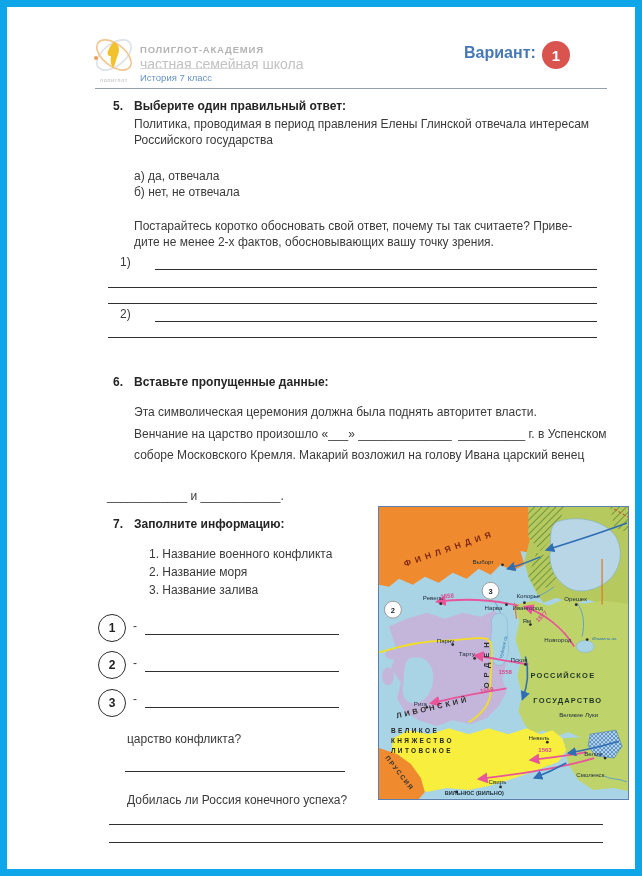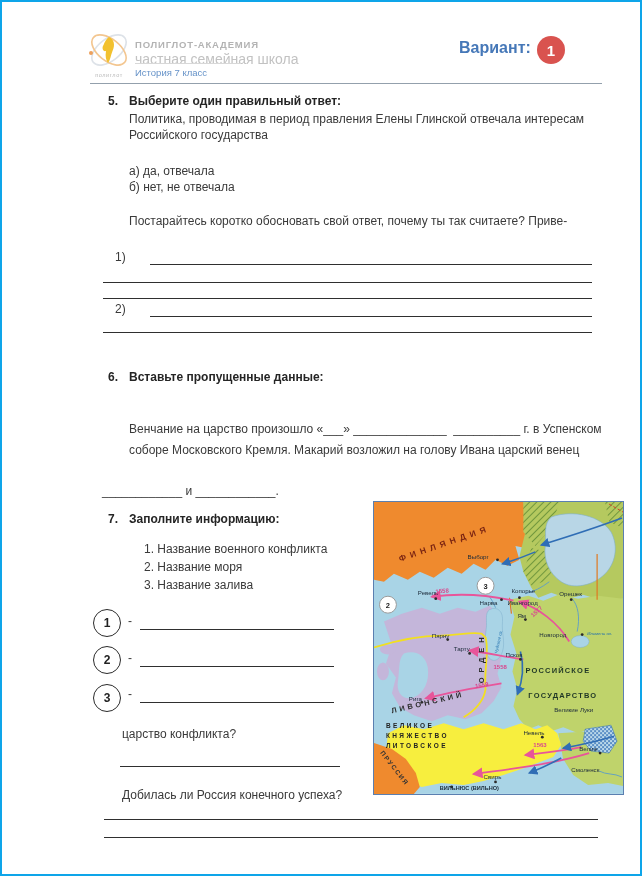--- a/index.html
+++ b/index.html
@@ -1,17 +1,17 @@
 <!DOCTYPE html>
 <html><head>
 <meta charset="utf-8">
 <style>
   html,body{margin:0;padding:0;background:#fff;}
   #page{position:relative;width:642px;height:876px;background:#ffffff;overflow:hidden;
-        border:2px solid #0ea5e9;box-sizing:border-box;
+        border:7px solid #0ea5e9;box-sizing:border-box;
         font-family:"Liberation Sans",sans-serif;color:#333;}
   .t{position:absolute;white-space:pre;font-size:12px;line-height:14px;color:#3a3a3a;}
   .b{font-weight:bold;color:#252525;}
   .line{position:absolute;height:0;border-top:1.3px solid #2f2f2f;}
   .circle-num{position:absolute;width:26px;height:26px;border:1.4px solid #2b2b2b;border-radius:50%;
               display:flex;align-items:center;justify-content:center;font-size:12px;font-weight:bold;color:#222;background:#fff;}
   
   .org-name{position:absolute;left:133px;top:37px;font-size:9.5px;font-weight:bold;letter-spacing:.8px;color:#b3b3b3;}
   .org-sub{position:absolute;left:133px;top:49px;font-size:14px;color:#c2c2c2;}
   .org-div{position:absolute;left:133px;top:61px;width:106px;height:0;border-top:1px solid #d8d8d8;}
@@ -45,30 +45,32 @@
   </div>
   <div class="hrule"></div>
 
   <div class="t b" style="left:106px;top:92px">5.</div>
   <div class="t b" style="left:127px;top:92px">Выберите один правильный ответ:</div>
   <div class="t" style="left:127px;top:110px">Политика, проводимая в период правления Елены Глинской отвечала интересам</div>
   <div class="t" style="left:127px;top:126px">Российского государства</div>
   <div class="t" style="left:127px;top:162px">а) да, отвечала</div>
   <div class="t" style="left:127px;top:178px">б) нет, не отвечала</div>
   <div class="t" style="left:127px;top:212px">Постарайтесь коротко обосновать свой ответ, почему ты так считаете? Приве-</div>
+  <div class="t" style="left:127px;top:228px">дите не менее 2-х фактов, обосновывающих вашу точку зрения.</div>
   <div class="t" style="left:113px;top:248px">1)</div>
   <div class="line" style="left:148px;top:262px;width:442px"></div>
   <div class="line" style="left:101px;top:280px;width:489px"></div>
   <div class="line" style="left:101px;top:296px;width:489px"></div>
   <div class="t" style="left:113px;top:300px">2)</div>
   <div class="line" style="left:148px;top:314px;width:442px"></div>
   <div class="line" style="left:101px;top:330px;width:489px"></div>
 
   <div class="t b" style="left:106px;top:368px">6.</div>
   <div class="t b" style="left:127px;top:368px">Вставьте пропущенные данные:</div>
+  <div class="t" style="left:127px;top:398px">Эта символическая церемония должна была поднять авторитет власти.</div>
   <div class="t" style="left:127px;top:420px">Венчание на царство произошло «___» ______________  __________ г. в Успенском</div>
   <div class="t" style="left:127px;top:441px">соборе Московского Кремля. Макарий возложил на голову Ивана царский венец</div>
   <div class="t" style="left:100px;top:482px">____________ и ____________.</div>
 
   <div class="t b" style="left:106px;top:510px">7.</div>
   <div class="t b" style="left:127px;top:510px">Заполните информацию:</div>
   <div class="t" style="left:142px;top:540px">1. Название военного конфликта</div>
   <div class="t" style="left:142px;top:558px">2. Название моря</div>
   <div class="t" style="left:142px;top:576px">3. Название залива</div>
 

